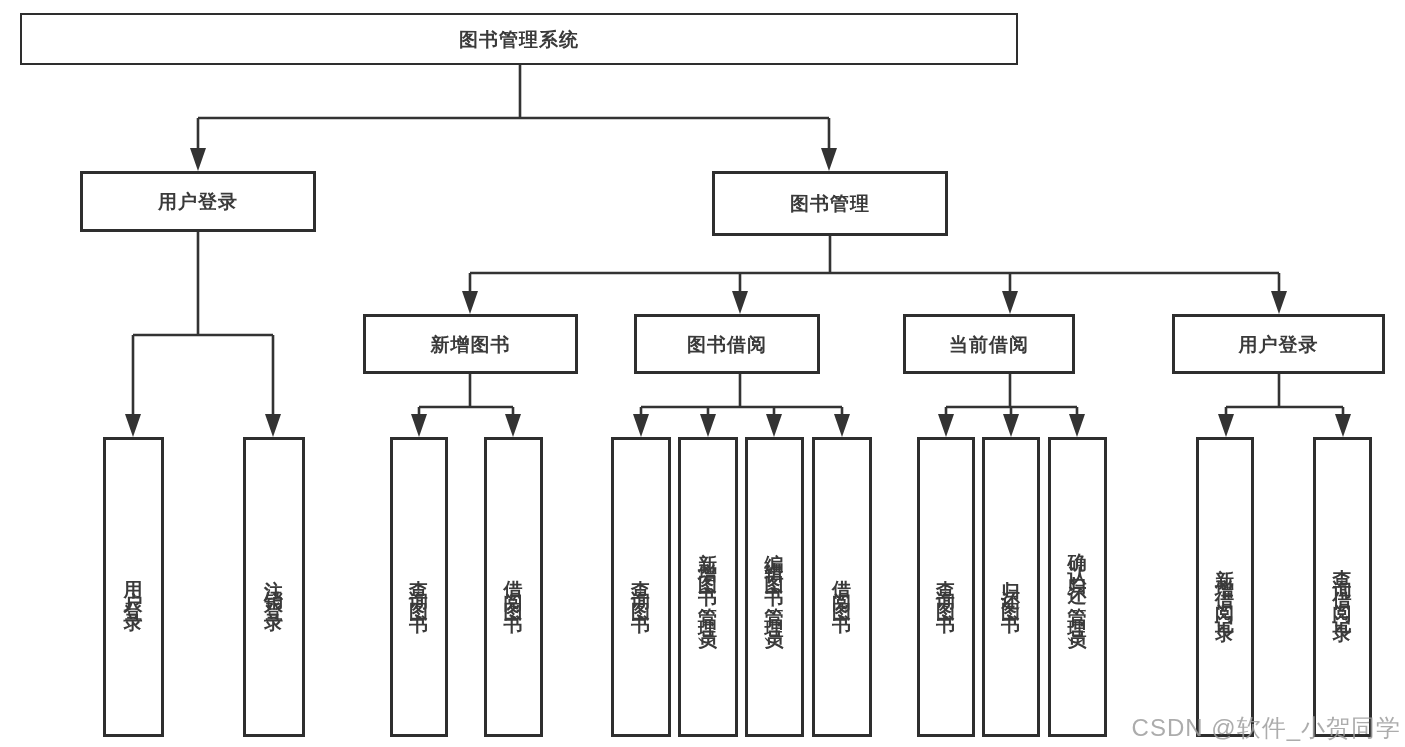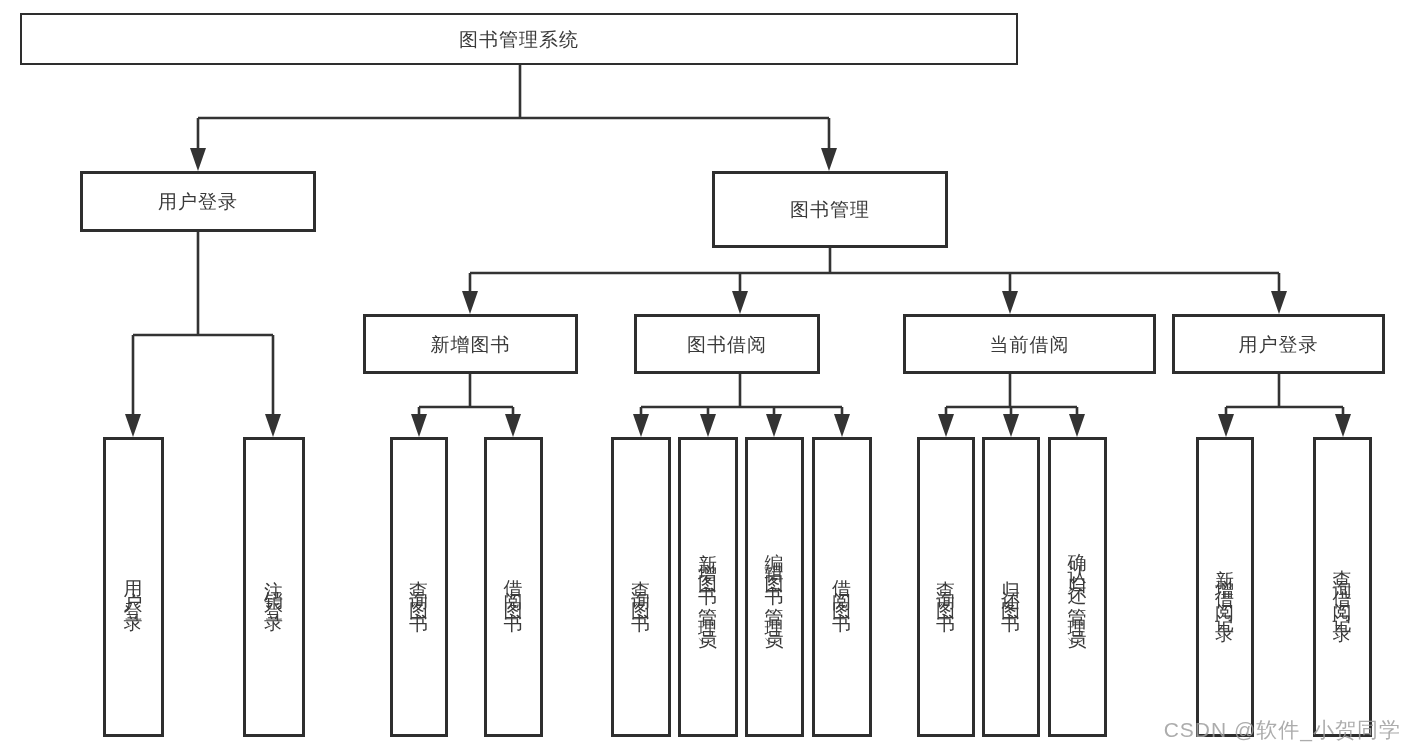--- a/index.html
+++ b/index.html
@@ -2,31 +2,31 @@
 <html><head>
 <meta charset="utf-8">
 <style>
   html,body{margin:0;padding:0;background:#ffffff;}
   body{font-family:"Liberation Sans","DejaVu Sans",sans-serif;}
   .stage{position:relative;width:1405px;height:747px;background:#ffffff;overflow:hidden;}
   .wires{position:absolute;left:0;top:0;width:1405px;height:747px;pointer-events:none;}
   .box{
     position:absolute;box-sizing:border-box;background:#ffffff;
     border:3px solid #2e2e2e;display:flex;align-items:center;justify-content:center;
-    color:#3a3a3a;font-size:19px;letter-spacing:1px;line-height:1;
+    color:#3a3a3a;font-size:19px;letter-spacing:1px;line-height:1;font-weight:bold;
   }
   .box.root{border-width:2px;}
   .leaf .vt{
     writing-mode:vertical-rl;text-orientation:mixed;
     letter-spacing:11px;font-size:19px;color:#3a3a3a;line-height:1;
     white-space:nowrap;
   }
   .watermark{
     position:absolute;right:4px;bottom:3px;z-index:5;
-    color:rgba(158,158,158,0.85);font-size:21px;letter-spacing:1px;
+    color:rgba(158,158,158,0.85);font-size:24px;letter-spacing:1px;
   }
 </style>
 </head>
 <body>
 
 <div class="stage">
 
   <svg class="wires" viewBox="0 0 1405 747">
     <path d="M520 65 V118 M198 118 H829 M198 118 V160 M829 118 V160
          M198 232 V335 M133 335 H273 M133 335 V426 M273 335 V426
@@ -54,25 +54,25 @@
         <polygon points="1003,414 1019,414 1011,437"></polygon>
         <polygon points="1069,414 1085,414 1077,437"></polygon>
         <polygon points="1218,414 1234,414 1226,437"></polygon>
         <polygon points="1335,414 1351,414 1343,437"></polygon>
       </g>
   </svg>
 
   <div class="box root" style="left:20px;top:13px;width:998px;height:52px">图书管理系统</div>
 
   <div class="box" style="left:80px;top:171px;width:236px;height:61px">用户登录</div>
-  <div class="box" style="left:712px;top:171px;width:236px;height:77px">图书管理</div>
+  <div class="box" style="left:712px;top:171px;width:236px;height:65px">图书管理</div>
 
   <div class="box" style="left:363px;top:314px;width:215px;height:60px">新增图书</div>
   <div class="box" style="left:634px;top:314px;width:186px;height:60px">图书借阅</div>
-  <div class="box" style="left:903px;top:314px;width:253px;height:60px">当前借阅</div>
+  <div class="box" style="left:903px;top:314px;width:172px;height:60px">当前借阅</div>
   <div class="box" style="left:1172px;top:314px;width:213px;height:60px">用户登录</div>
 
   <div class="box leaf" style="left:103px;top:437px;width:61px;height:300px">
     <span class="vt">用户登录</span>
   </div>
   <div class="box leaf" style="left:243px;top:437px;width:62px;height:300px">
     <span class="vt">注销登录</span>
   </div>
 
   <div class="box leaf" style="left:390px;top:437px;width:58px;height:300px">

